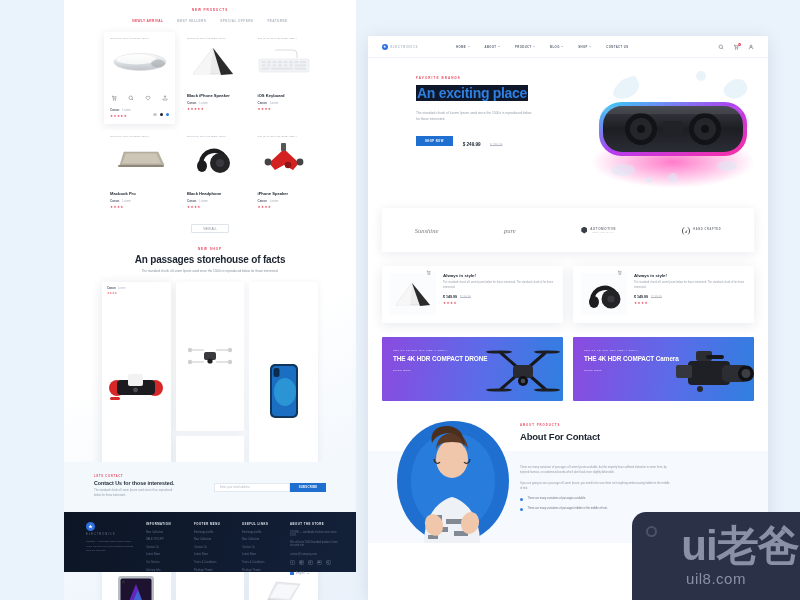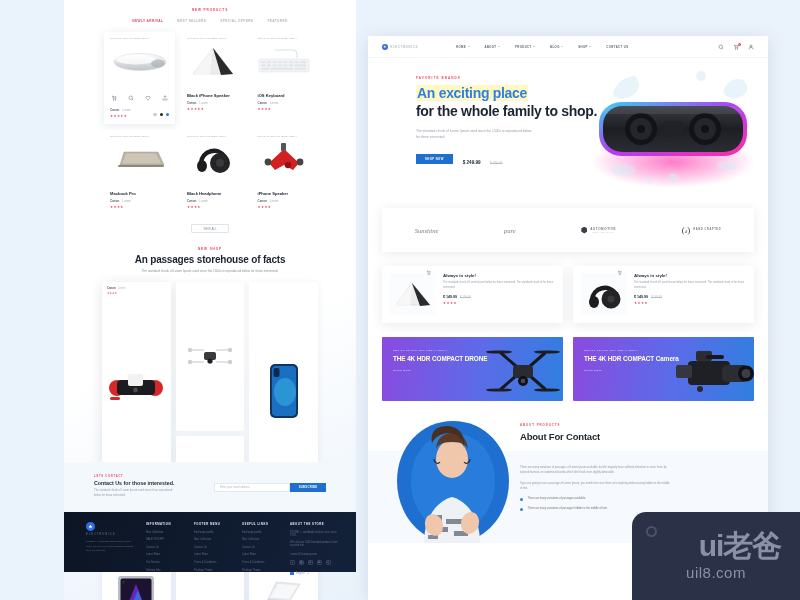--- a/index.html
+++ b/index.html
@@ -124,21 +124,21 @@
   .caret{width:0;height:0;border-left:1.2px solid transparent;border-right:1.2px solid transparent;border-top:1.6px solid #9aa3b0;}
   .ricons{display:flex;gap:9px;align-items:center;}
   .ricons .ic{width:6px;height:6px;color:#4b5563;position:relative;}
   .badge{position:absolute;top:-1px;right:-1.5px;background:#e8455c;color:#fff;font-size:2px;
     width:3px;height:3px;border-radius:50%;display:flex;align-items:center;justify-content:center;}
 
   
   .hero{position:relative;height:150px;padding:18px 0 0 48px;overflow:hidden;}
   .hero-eyebrow{color:#e8455c;font-size:3px;font-weight:700;letter-spacing:1.1px;text-transform:uppercase;}
   .hero-h1{font-size:14px;line-height:1.28;color:#1b2430;font-weight:700;margin-top:5px;letter-spacing:-.3px;}
-  .hero-h1 .hl{color:#2f7fe0;background:#fef9c3;padding:0 1px;}
+  .hero-h1 .hl{color:#2f7fe0;background:#0f172a;padding:0 1px;}
   .hero-p{font-size:3.3px;color:#97a0ac;line-height:1.75;margin-top:8px;width:120px;}
   .hero-cta{display:flex;align-items:center;gap:10px;margin-top:10px;}
   .hero-btn{background:#1f6fd0;color:#fff;font-size:2.8px;font-weight:700;letter-spacing:.4px;
     padding:0 9px;height:10px;display:flex;align-items:center;text-transform:uppercase;}
   .hero-price{font-size:4.6px;font-weight:700;color:#1b2430;}
   .hero-old{font-size:3.2px;color:#b3bac4;text-decoration:line-through;margin-left:5px;font-weight:400;}
   .hero-art{position:absolute;right:6px;top:8px;width:185px;height:132px;}
 
   
   .brands{margin:0 14px;height:44px;background:#fff;box-shadow:0 2px 12px rgba(20,35,70,.09);
@@ -186,21 +186,21 @@
   .dot{width:3.4px;height:3.4px;border-radius:50%;background:#2f7fe0;flex:none;margin-top:.6px;}
   .about-li span{font-size:2.7px;color:#6d7684;line-height:1.6;}
   .about-person{position:absolute;left:26px;bottom:0;width:118px;height:128px;}
 
   
   .wm{
     position:absolute;right:0;bottom:0;width:168px;height:88px;background:#2b3147;
     border-radius:14px 0 0 0;display:flex;flex-direction:column;align-items:center;justify-content:center;
   }
   .wm-dot{position:absolute;left:14px;top:14px;width:11px;height:11px;border-radius:50%;border:2px solid #4c5369;}
-  .wm-t{font-size:30px;font-weight:700;color:#8a90a6;letter-spacing:-1px;line-height:1;margin-left:48px;}
+  .wm-t{font-size:42px;font-weight:700;color:#8a90a6;letter-spacing:-1px;line-height:1;margin-left:48px;}
   .wm-s{font-size:15px;color:#8a90a6;margin-top:3px;letter-spacing:.5px;}
 </style>
 </head>
 <body>
 
 <div class="stage">
 
   <div class="left-page">
 
     <div style="padding-top:8px">
@@ -629,21 +629,20 @@
               <path d="M4 21a8 8 0 0116 0"></path>
             </svg>
           </span>
       </div>
     </div>
 
     <div class="hero">
       <div class="hero-eyebrow">FAVORITE BRANDS</div>
       <div class="hero-h1">
         <span class="hl">An exciting place</span><br>
-        <span>for the whole family to shop.</span>
       </div>
       <div class="hero-p">The standard chunk of Lorem Ipsum used since the 1500s is reproduced below for those interested.</div>
       <div class="hero-cta">
         <div class="hero-btn">SHOP NOW</div>
         <div>
           <span class="hero-price">$ 249.99</span>
           <span class="hero-old">$ 269.99</span>
         </div>
       </div>
       <svg class="hero-art" viewBox="0 0 185 132">

